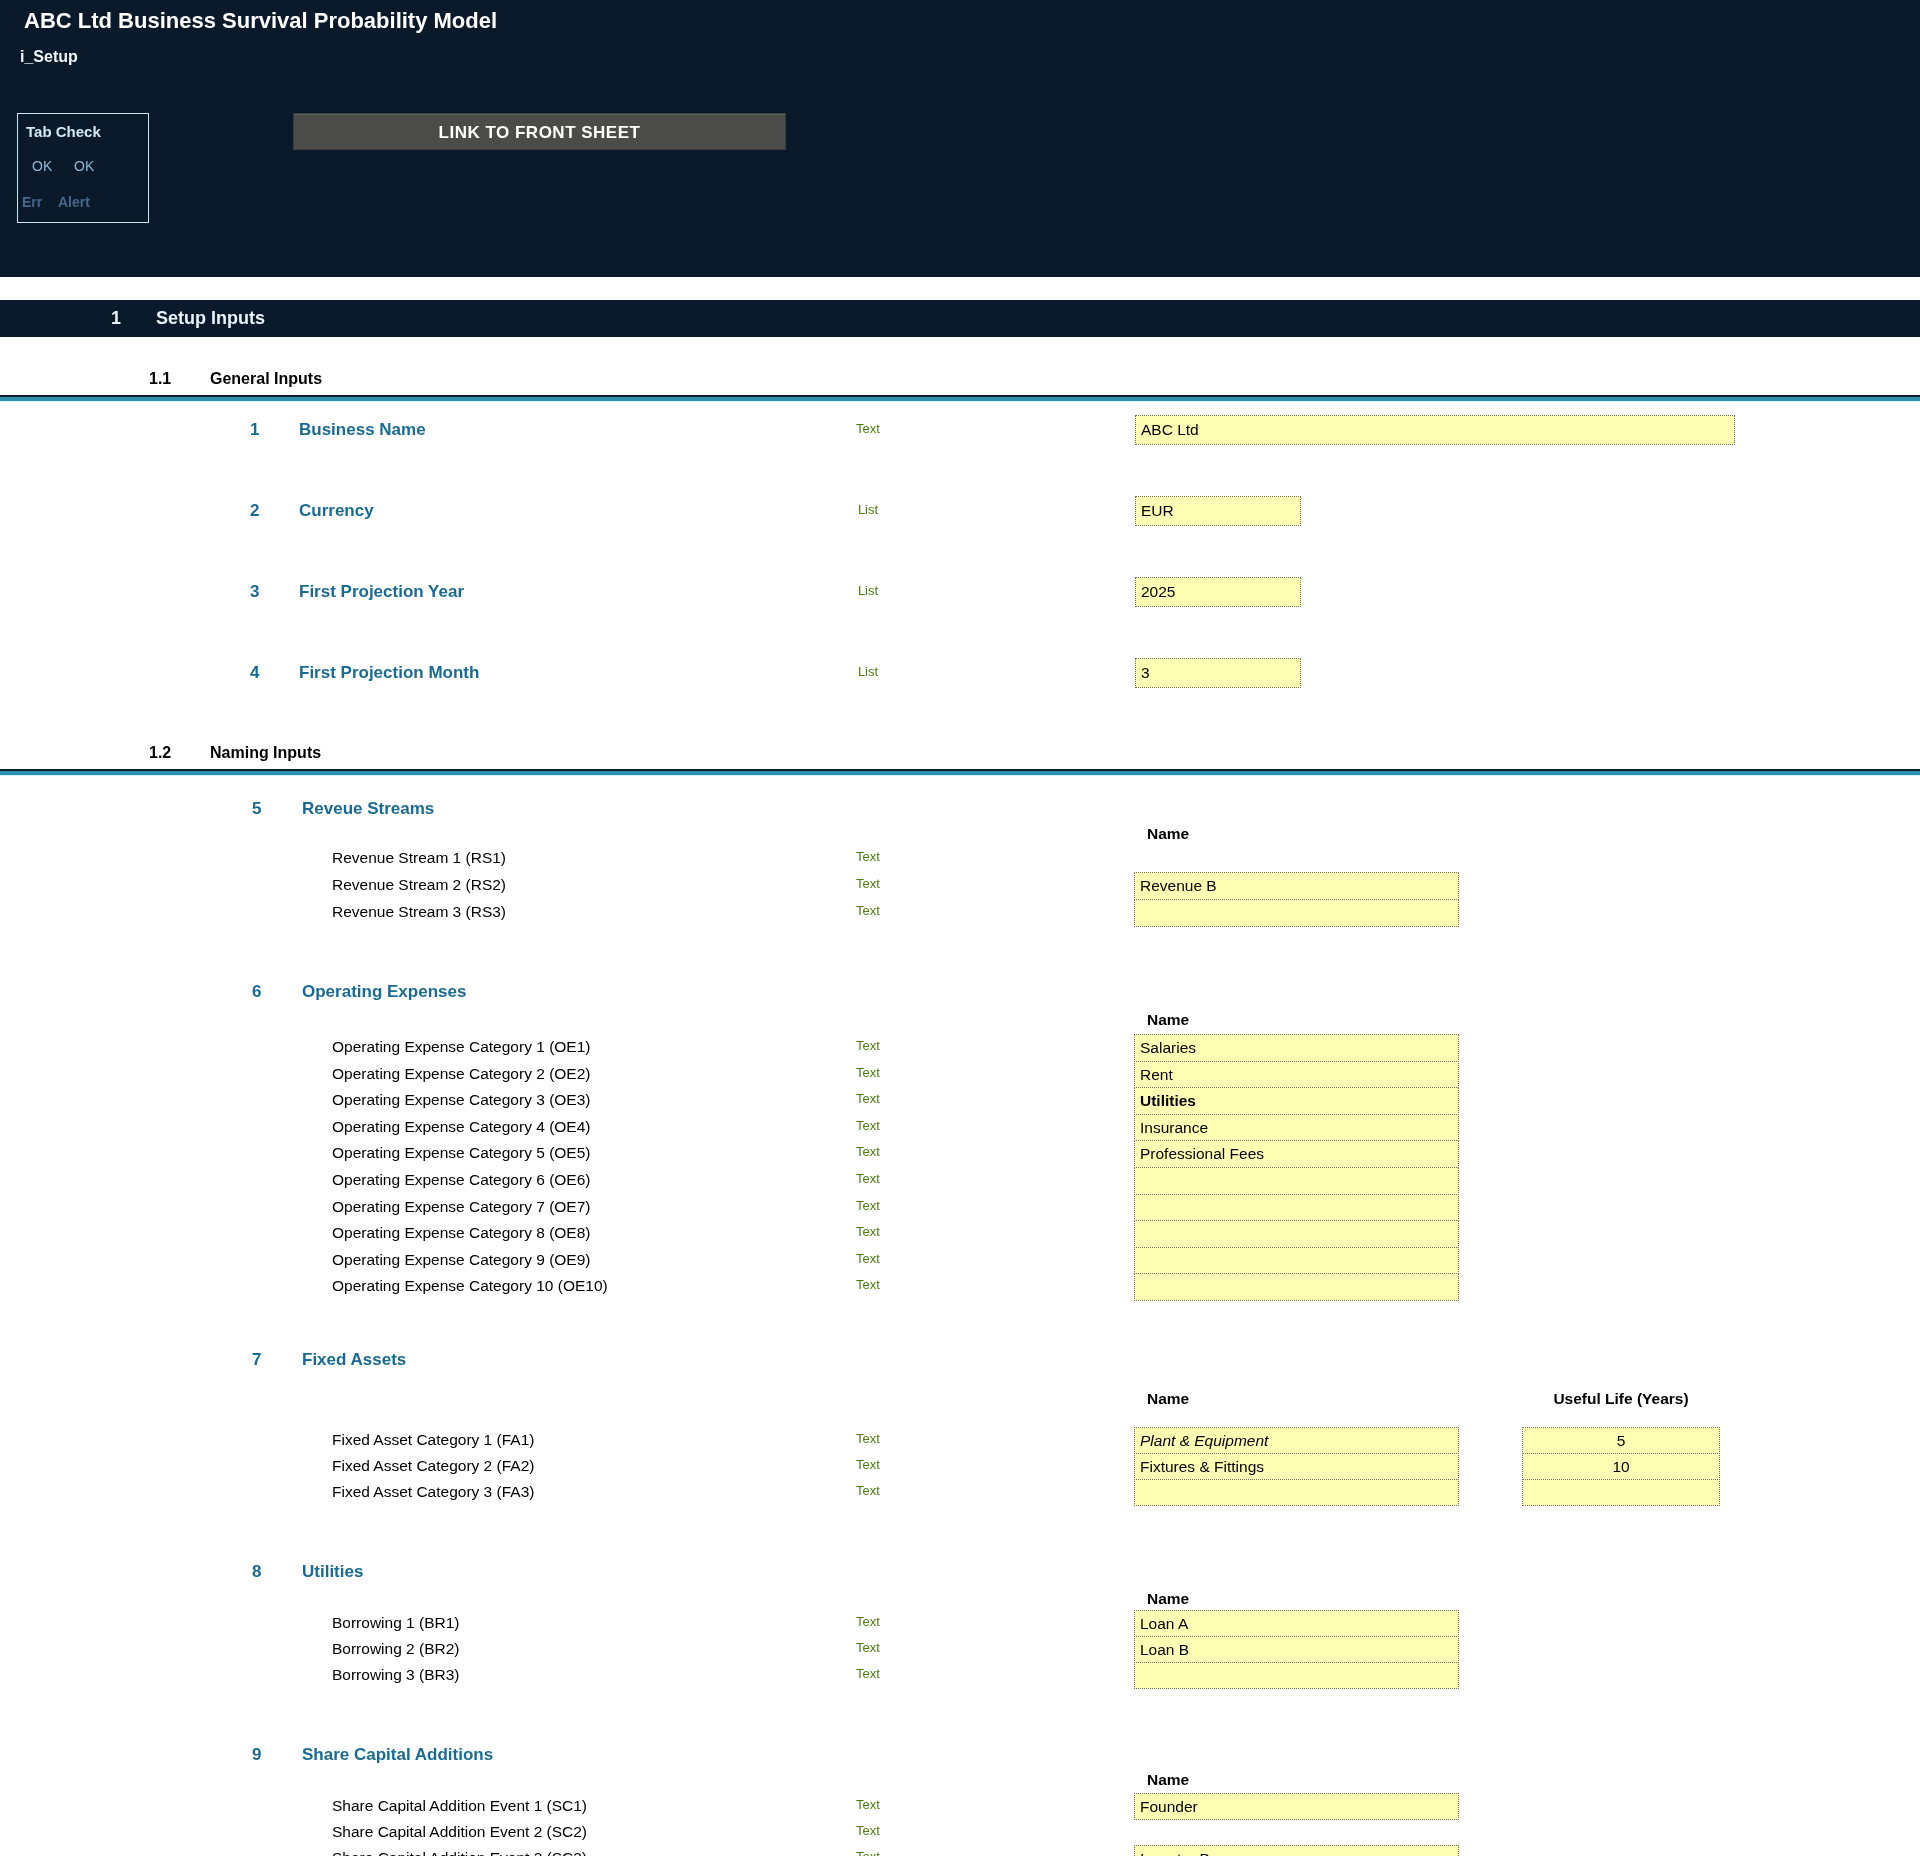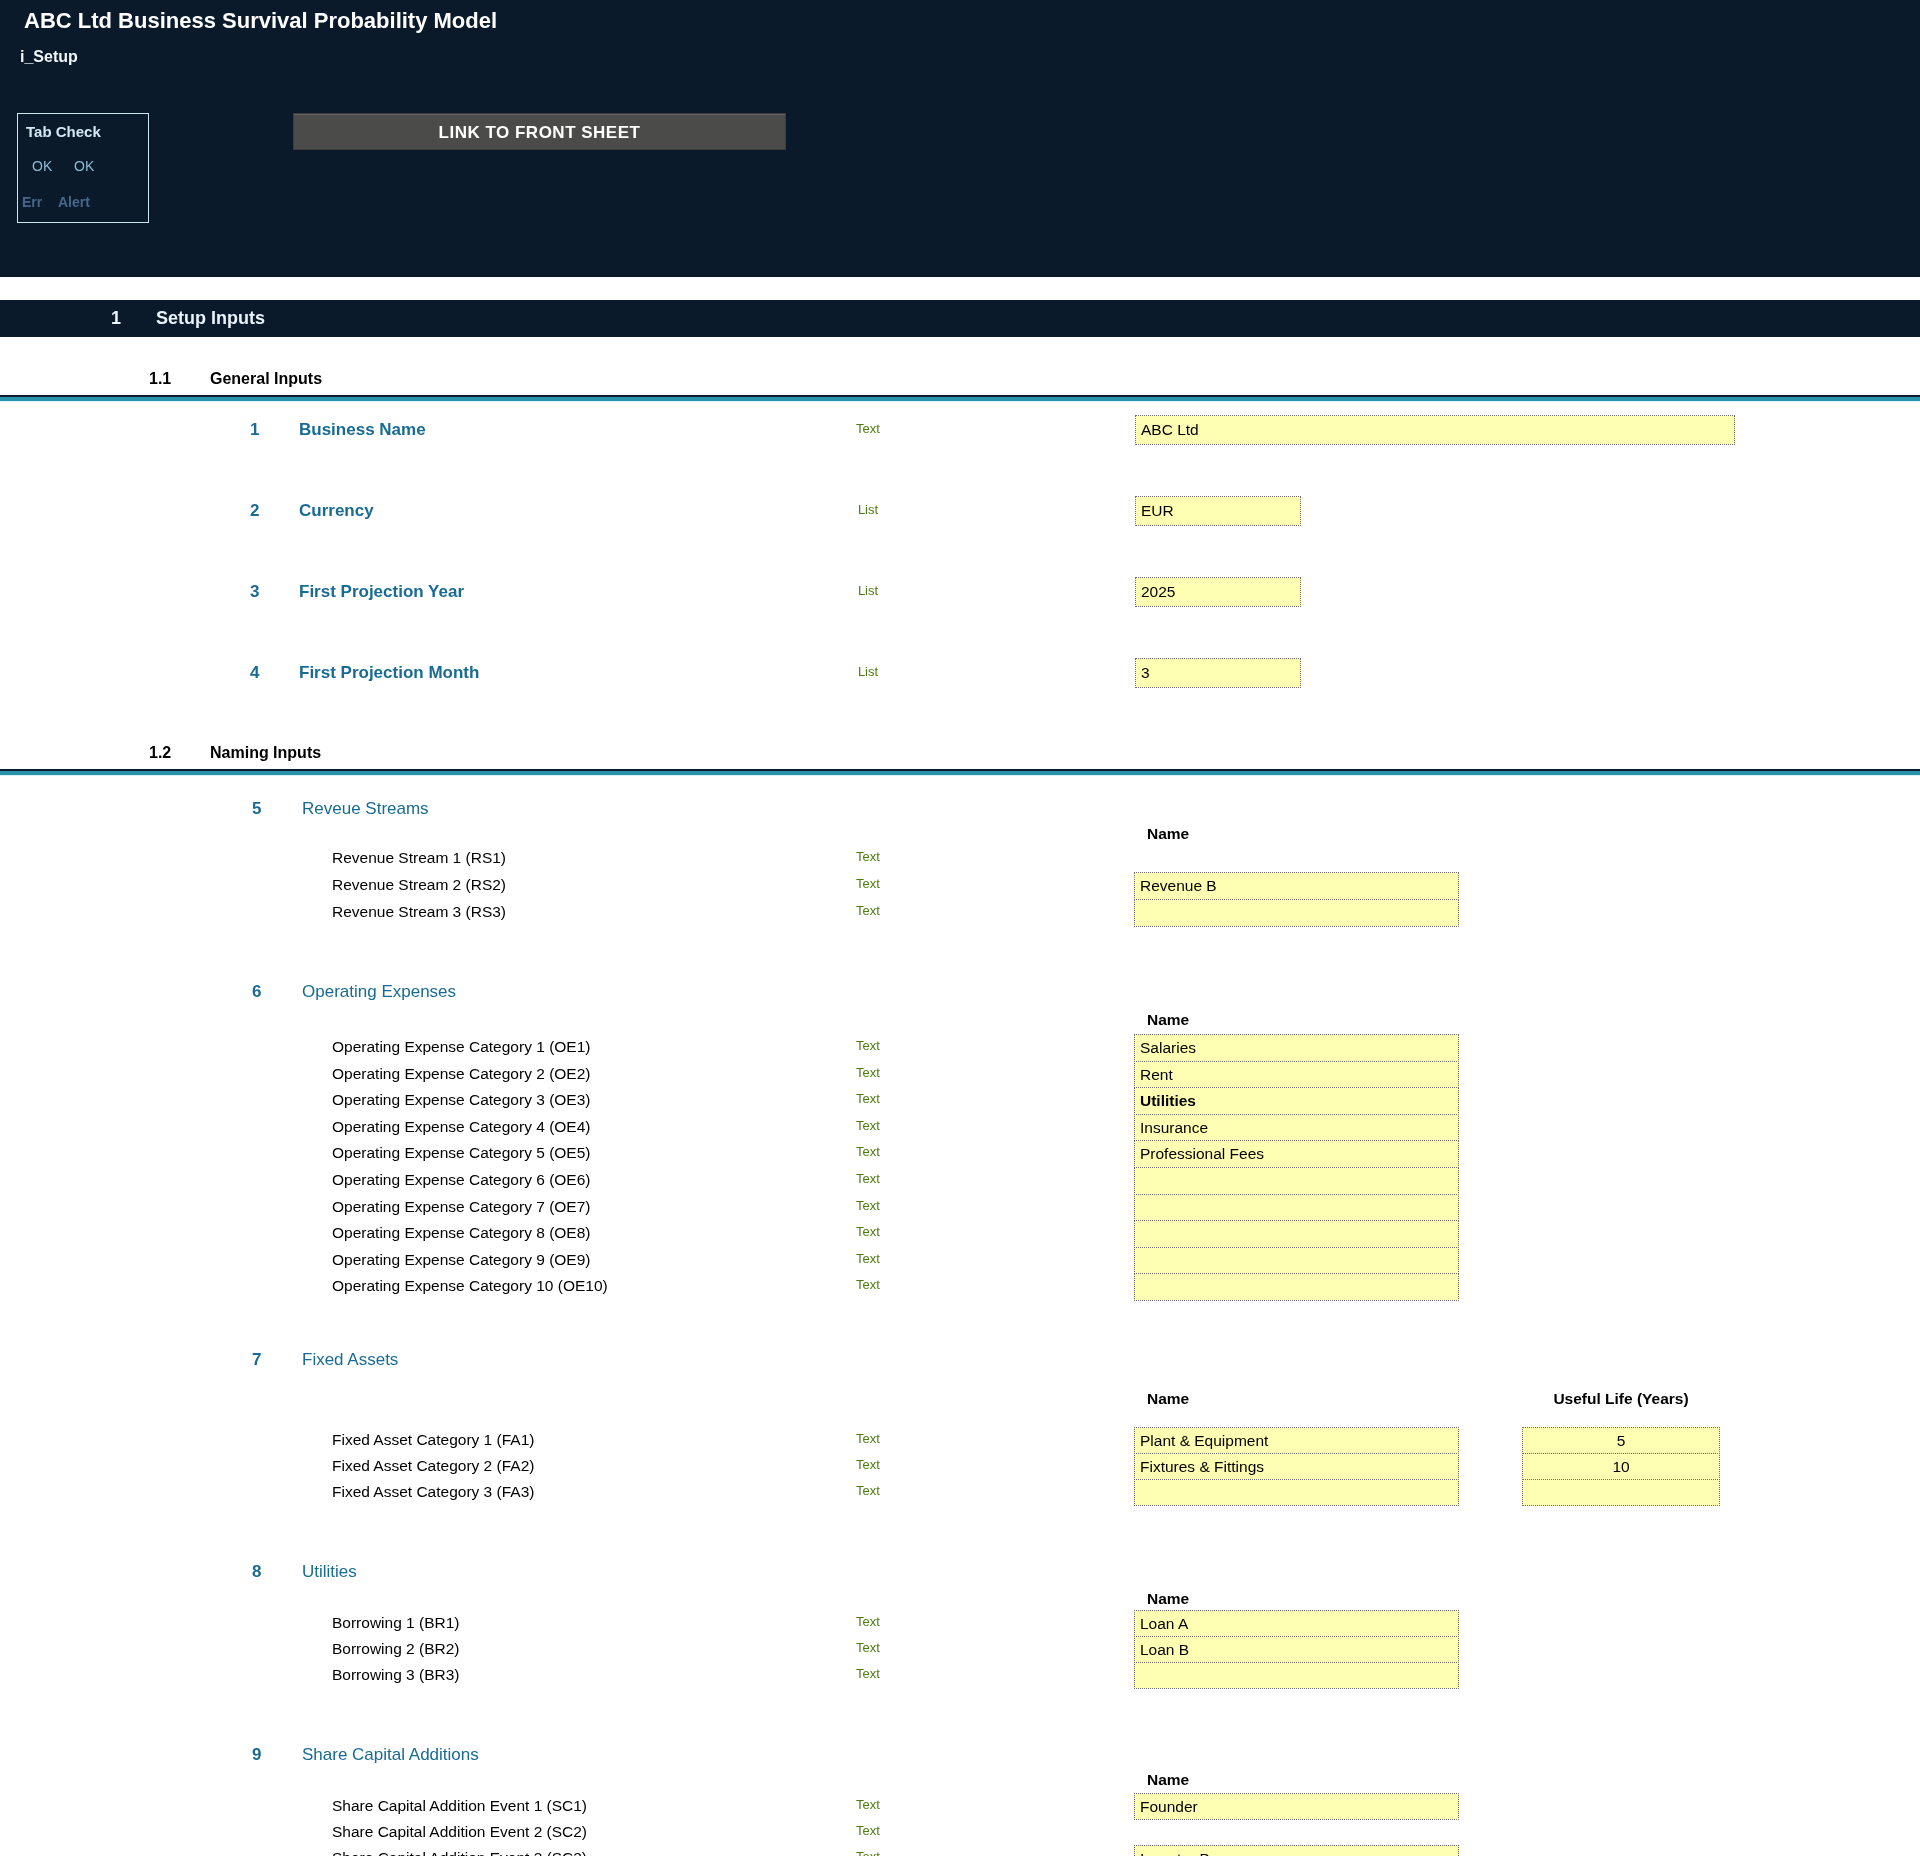--- a/index.html
+++ b/index.html
@@ -33,21 +33,21 @@
 
   
   .subhead{position:absolute;left:0;width:1920px;height:24px;font-size:16px;font-weight:bold;color:#000;}
   .subhead .num{position:absolute;left:149px;}
   .subhead .ttl{position:absolute;left:210px;}
   .rule{position:absolute;left:0;width:1920px;height:7px;
         background:linear-gradient(to bottom,#0b1c2c 0,#0b1c2c 2px,#2a92ad 2px,#2a92ad 6px,#d6f1f7 6px,#d6f1f7 7px);}
 
   
   .itemnum{position:absolute;left:252px;font-size:17px;font-weight:bold;color:#186b94;}
-  .itemttl{position:absolute;left:302px;font-size:17px;font-weight:normal;color:#186b94;}
+  .itemttl{position:absolute;left:302px;font-size:17px;font-weight:bold;color:#186b94;}
   .gen-num{position:absolute;left:250px;font-size:17px;font-weight:bold;color:#186b94;line-height:30px;}
   .gen-label{position:absolute;left:299px;font-size:17px;font-weight:bold;color:#186b94;line-height:30px;}
   .type-cell{position:absolute;left:818px;width:100px;text-align:center;font-size:13px;color:#4d7c0f;}
   .sub-label{position:absolute;left:332px;width:470px;font-size:15.5px;color:#000000;white-space:nowrap;}
   .colhdr{position:absolute;font-size:15.5px;font-weight:bold;color:#000000;}
 
   .ybox{position:absolute;background:#ffffb3;border:1px dotted #6e6e6e;box-sizing:border-box;
         font-size:15.5px;color:#000000;padding:0 5px;white-space:nowrap;overflow:hidden;cursor:text;}
   .ybox.center{text-align:center;padding:0;}
 </style>
@@ -148,21 +148,21 @@
     <div class="ybox" style="left: 1134px; top: 1246.8px; width: 325px; height: 27.6px; line-height: 25.6px;"></div>
     <div class="sub-label" style="top: 1277.4px;">Operating Expense Category 10 (OE10)</div>
     <div class="type-cell" style="top: 1277.4px;">Text</div>
     <div class="ybox" style="left: 1134px; top: 1273.4px; width: 325px; height: 27.6px; line-height: 25.6px;"></div>
     <div class="itemnum" style="top: 1350px;">7</div>
     <div class="itemttl" style="top: 1350px;">Fixed Assets</div>
     <div class="colhdr" style="left: 1147px; top: 1390px;">Name</div>
     <div class="colhdr" style="left: 1522px; top: 1390px; width: 198px; text-align: center;">Useful Life (Years)</div>
     <div class="sub-label" style="top: 1431px;">Fixed Asset Category 1 (FA1)</div>
     <div class="type-cell" style="top: 1431px;">Text</div>
-    <div class="ybox" style="left: 1134px; top: 1427px; width: 325px; height: 27px; line-height: 25px;">Plant &amp; Equipment</div>
+    <div class="ybox" style="left: 1134px; top: 1427px; width: 325px; height: 27px; line-height: 25px; font-style: italic;">Plant &amp; Equipment</div>
     <div class="ybox center" style="left: 1522px; top: 1427px; width: 198px; height: 27px; line-height: 25px;">5</div>
     <div class="sub-label" style="top: 1457px;">Fixed Asset Category 2 (FA2)</div>
     <div class="type-cell" style="top: 1457px;">Text</div>
     <div class="ybox" style="left: 1134px; top: 1453px; width: 325px; height: 27px; line-height: 25px;">Fixtures &amp; Fittings</div>
     <div class="ybox center" style="left: 1522px; top: 1453px; width: 198px; height: 27px; line-height: 25px;">10</div>
     <div class="sub-label" style="top: 1483px;">Fixed Asset Category 3 (FA3)</div>
     <div class="type-cell" style="top: 1483px;">Text</div>
     <div class="ybox" style="left: 1134px; top: 1479px; width: 325px; height: 27px; line-height: 25px;"></div>
     <div class="ybox center" style="left: 1522px; top: 1479px; width: 198px; height: 27px; line-height: 25px;"></div>
     <div class="itemnum" style="top: 1562px;">8</div>

